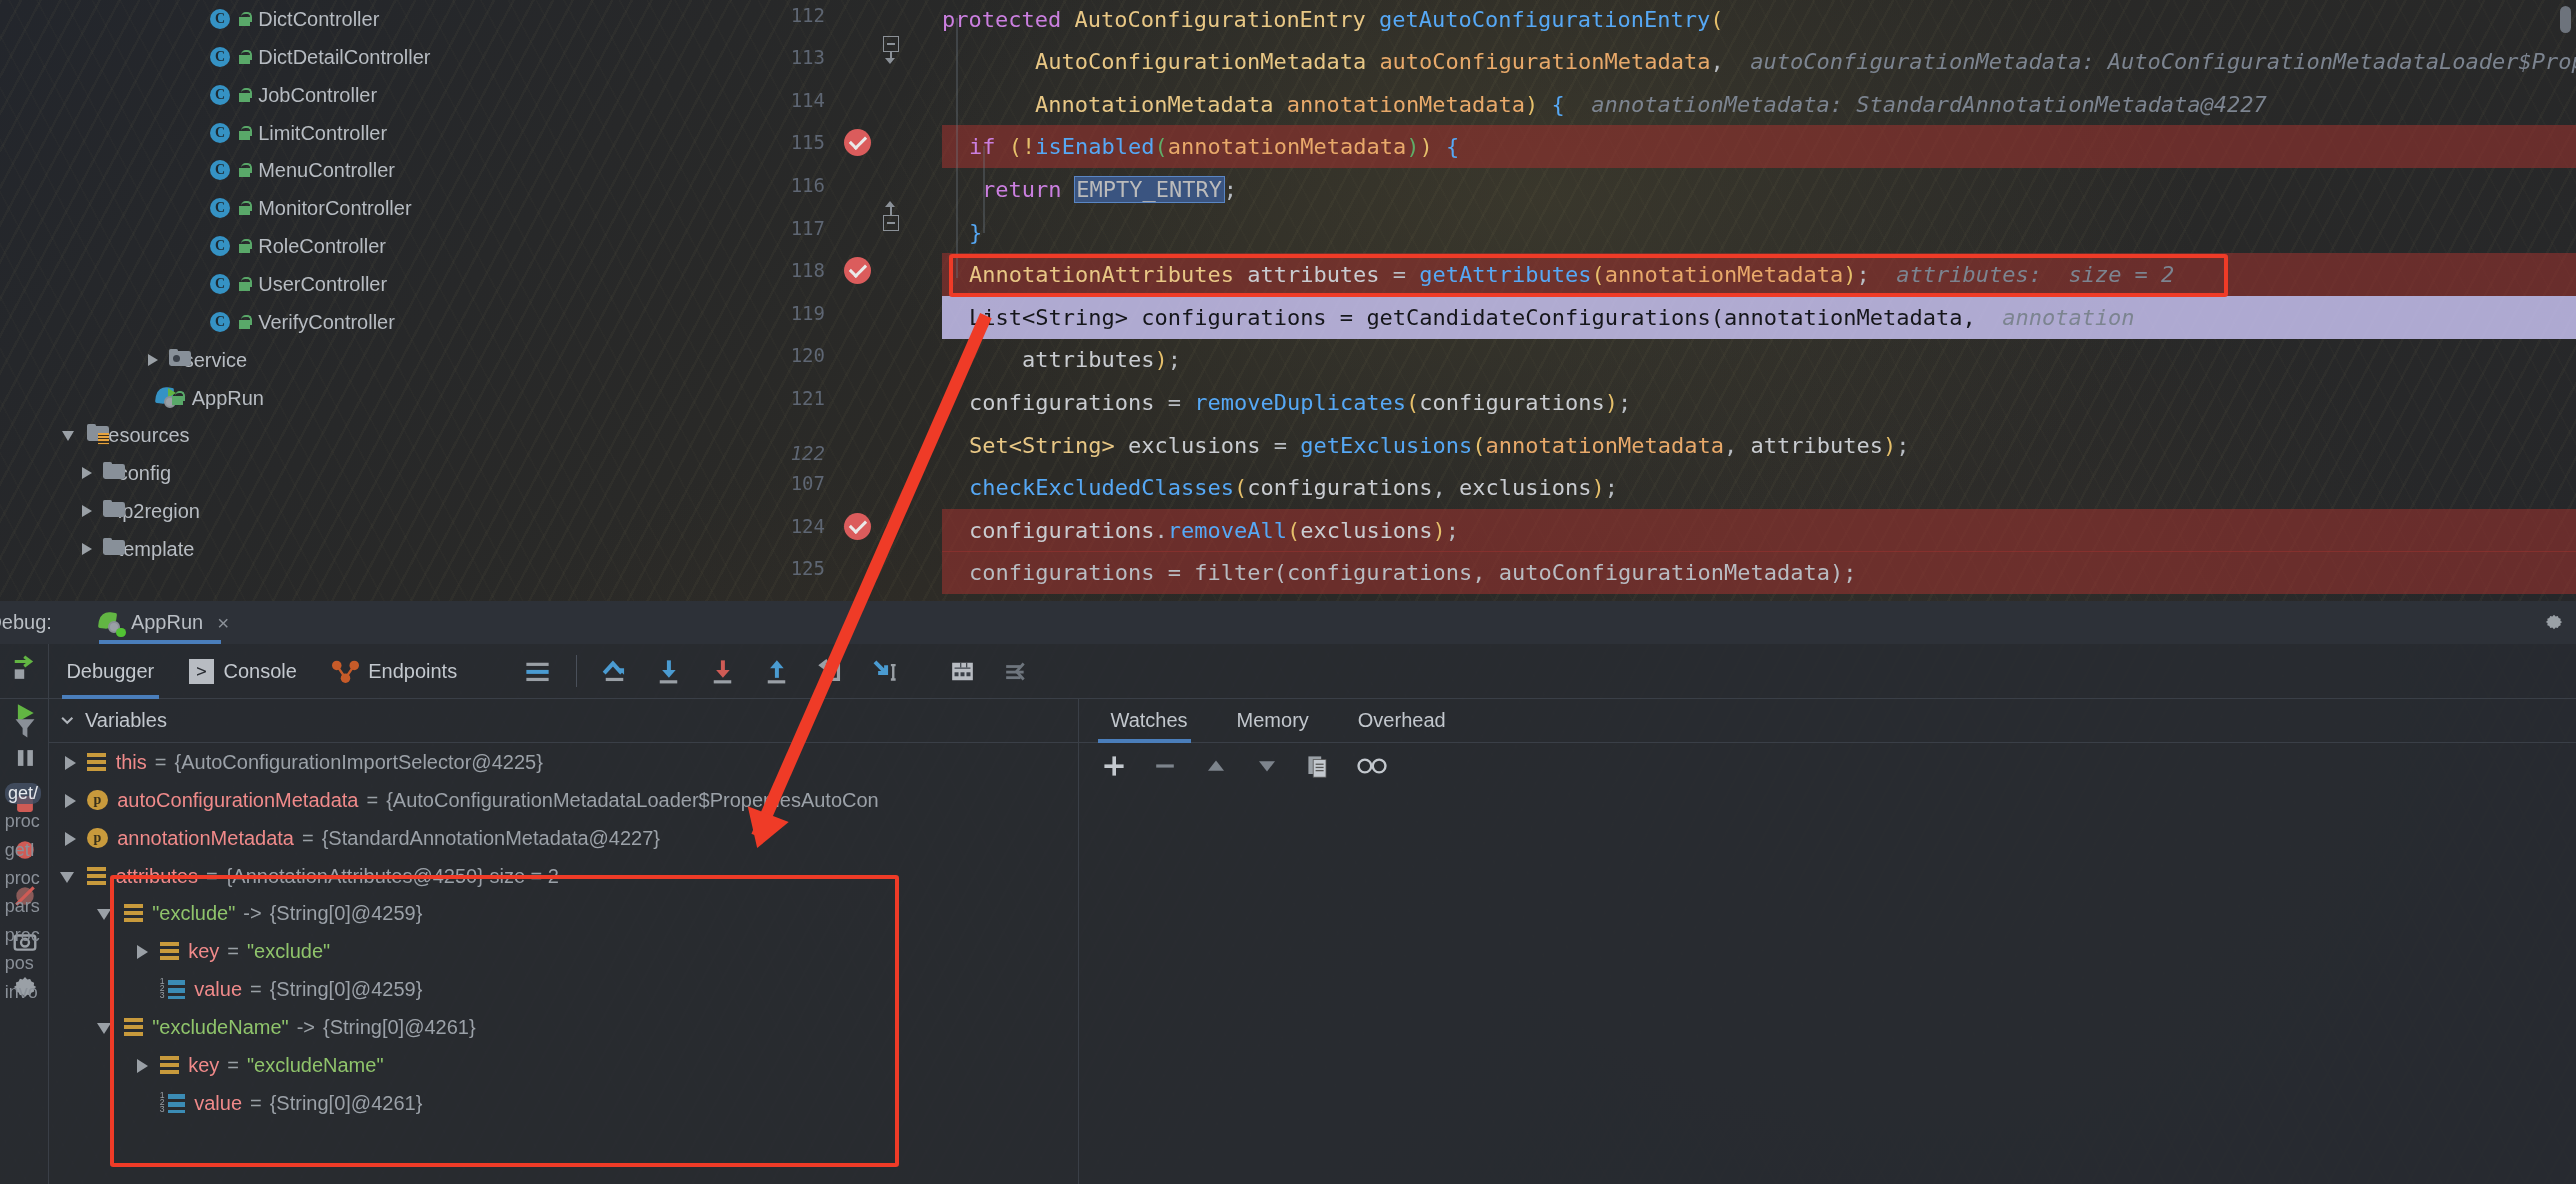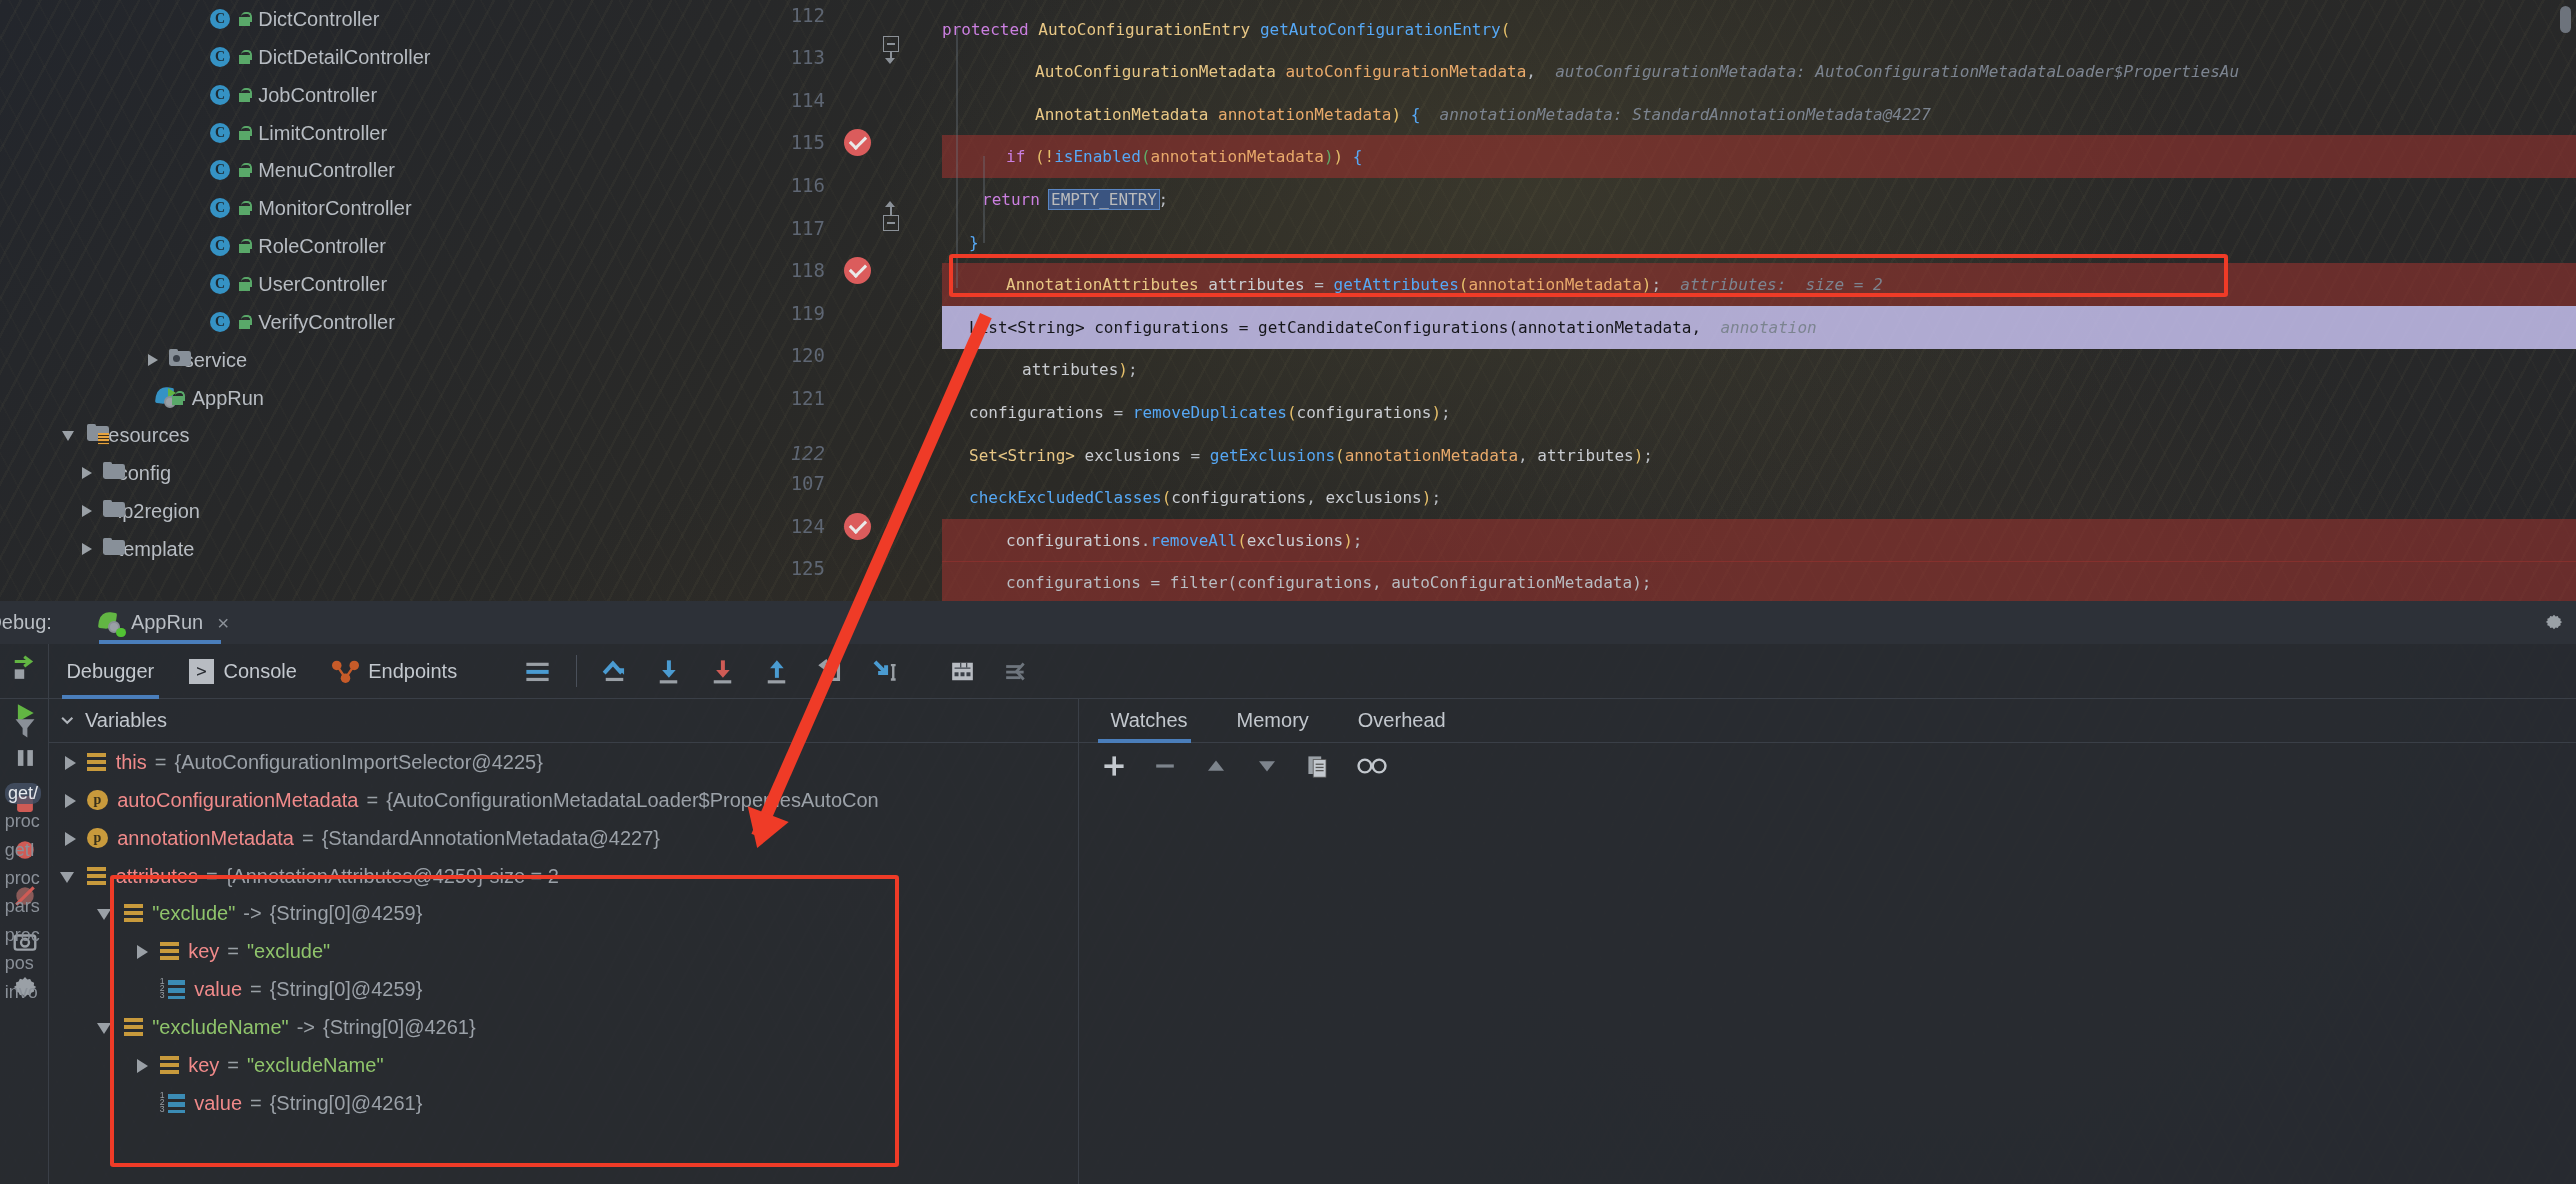--- a/index.html
+++ b/index.html
@@ -91,24 +91,24 @@
   .foldmark { position:absolute; left:47px; width:17.4px; height:24px; color:#8b9198; }
   .foldmark .box{ position:absolute; left:0; top:0; width:16px;height:16px; border:1.6px solid #8b9198;}
   .foldmark .box::after{content:""; position:absolute; left:3.2px; top:6.3px; width:8px;height:1.6px;background:#8b9198;}
   .foldmark .tail{ position:absolute; left:7px; top:16px; width:1.6px; height:8px; background:#8b9198;}
   .foldmark .tri{ position:absolute; left:2.4px; top:22px; border-top:6.3px solid #8b9198;
         border-left:5.5px solid transparent; border-right:5.5px solid transparent;}
   .foldmark.up .tri{ top:-6.3px; border-top:none; border-bottom:6.3px solid #8b9198; }
   .foldmark.up .tail{ top:0px; }
   .foldmark.up .box{ top:8px; }
 
-  #code-area { position:absolute; left:201px; top:14px; right:0; height:584px;
-     font-family:"DejaVu Sans Mono", monospace; font-size:16px; }
+  #code-area { position:absolute; left:201px; top:4px; right:0; height:584px;
+     font-family:"DejaVu Sans Mono", monospace; font-size:22px; }
   .code-line { position:absolute; left:0; right:0; height:43px; line-height:43px; white-space:pre; }
-  .hl-bp   { background: rgba(150,50,46,0.60); padding-left: 37px; }
+  .hl-bp   { background: rgba(150,50,46,0.60); }
   .hl-exec { background: rgba(204,198,247,0.82); }
   .hl-exec .tok { color:#15161a !important; }
   .tok-kw   { color:#cb7fe0; }
   .tok-type { color:#e8c785; }
   .tok-fn   { color:#56a8f5; }
   .tok-var  { color:#c9ccd1; }
   .tok-param{ color:#e8a96a; }
   .tok-paren{ color:#e5bf6a; }
   .tok-brace{ color:#56a8f5; }
   .tok-plain{ color:#b8bcc2; }

